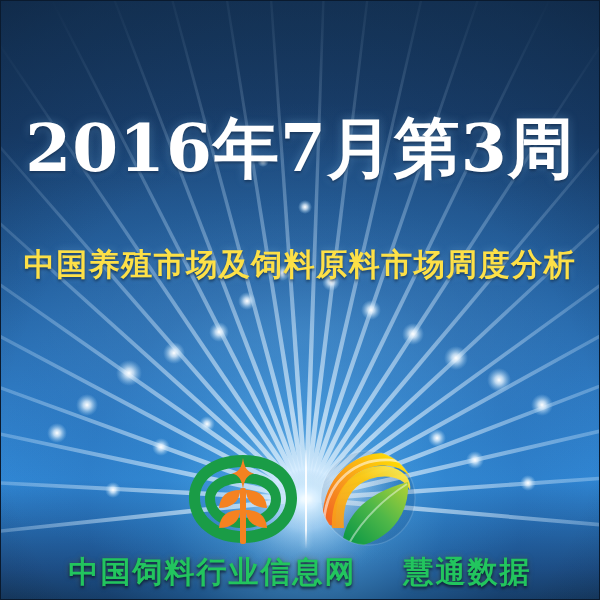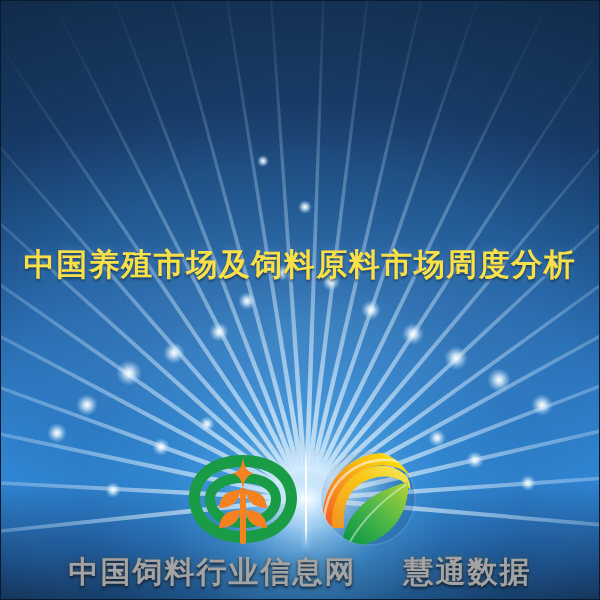--- a/index.html
+++ b/index.html
@@ -109,21 +109,21 @@
 
   .footer{
     position:absolute;
     left:0;right:0;top:552px;
     text-align:center;
     font-family:"DejaVu Sans","Liberation Sans",sans-serif;
     font-weight:700;
     font-size:30px;
     line-height:38px;
     letter-spacing:2px;
-    color:#a3a3a3;
+    color:#22c55e;
     text-shadow:
        0 2px 3px rgba(4,18,40,0.80),
        0 0 6px rgba(120,90,0,0.35);
     white-space:nowrap;
   }
   .footer .gap{display:inline-block;width:22px;}
 
   
   .logo{position:absolute;}
   #logo-left{left:182px;top:445px;width:120px;height:104px;}
@@ -279,20 +279,21 @@
         <circle cx="262" cy="160" r="6" fill="url(#tipGlow)"></circle>
       </g>
 
       <ellipse cx="305" cy="498" rx="96" ry="86" fill="url(#coreGlow)"></ellipse>
       <ellipse cx="305" cy="498" rx="34" ry="30" fill="url(#coreGlow)"></ellipse>
     </svg>
   </div>
 
   <div class="bg-layer bg-vignette"></div>
 
+  <div class="title">2016年7月第3周</div>
 
   <div class="subtitle">中国养殖市场及饲料原料市场周度分析</div>
 
   <div class="logo" id="logo-left">
     <svg viewBox="0 0 120 104" xmlns="http://www.w3.org/2000/svg">
       <g>
 
         <path d="M60 9
                  C 26 9, 6 28, 6 52
                  C 6 78, 28 97, 60 97

